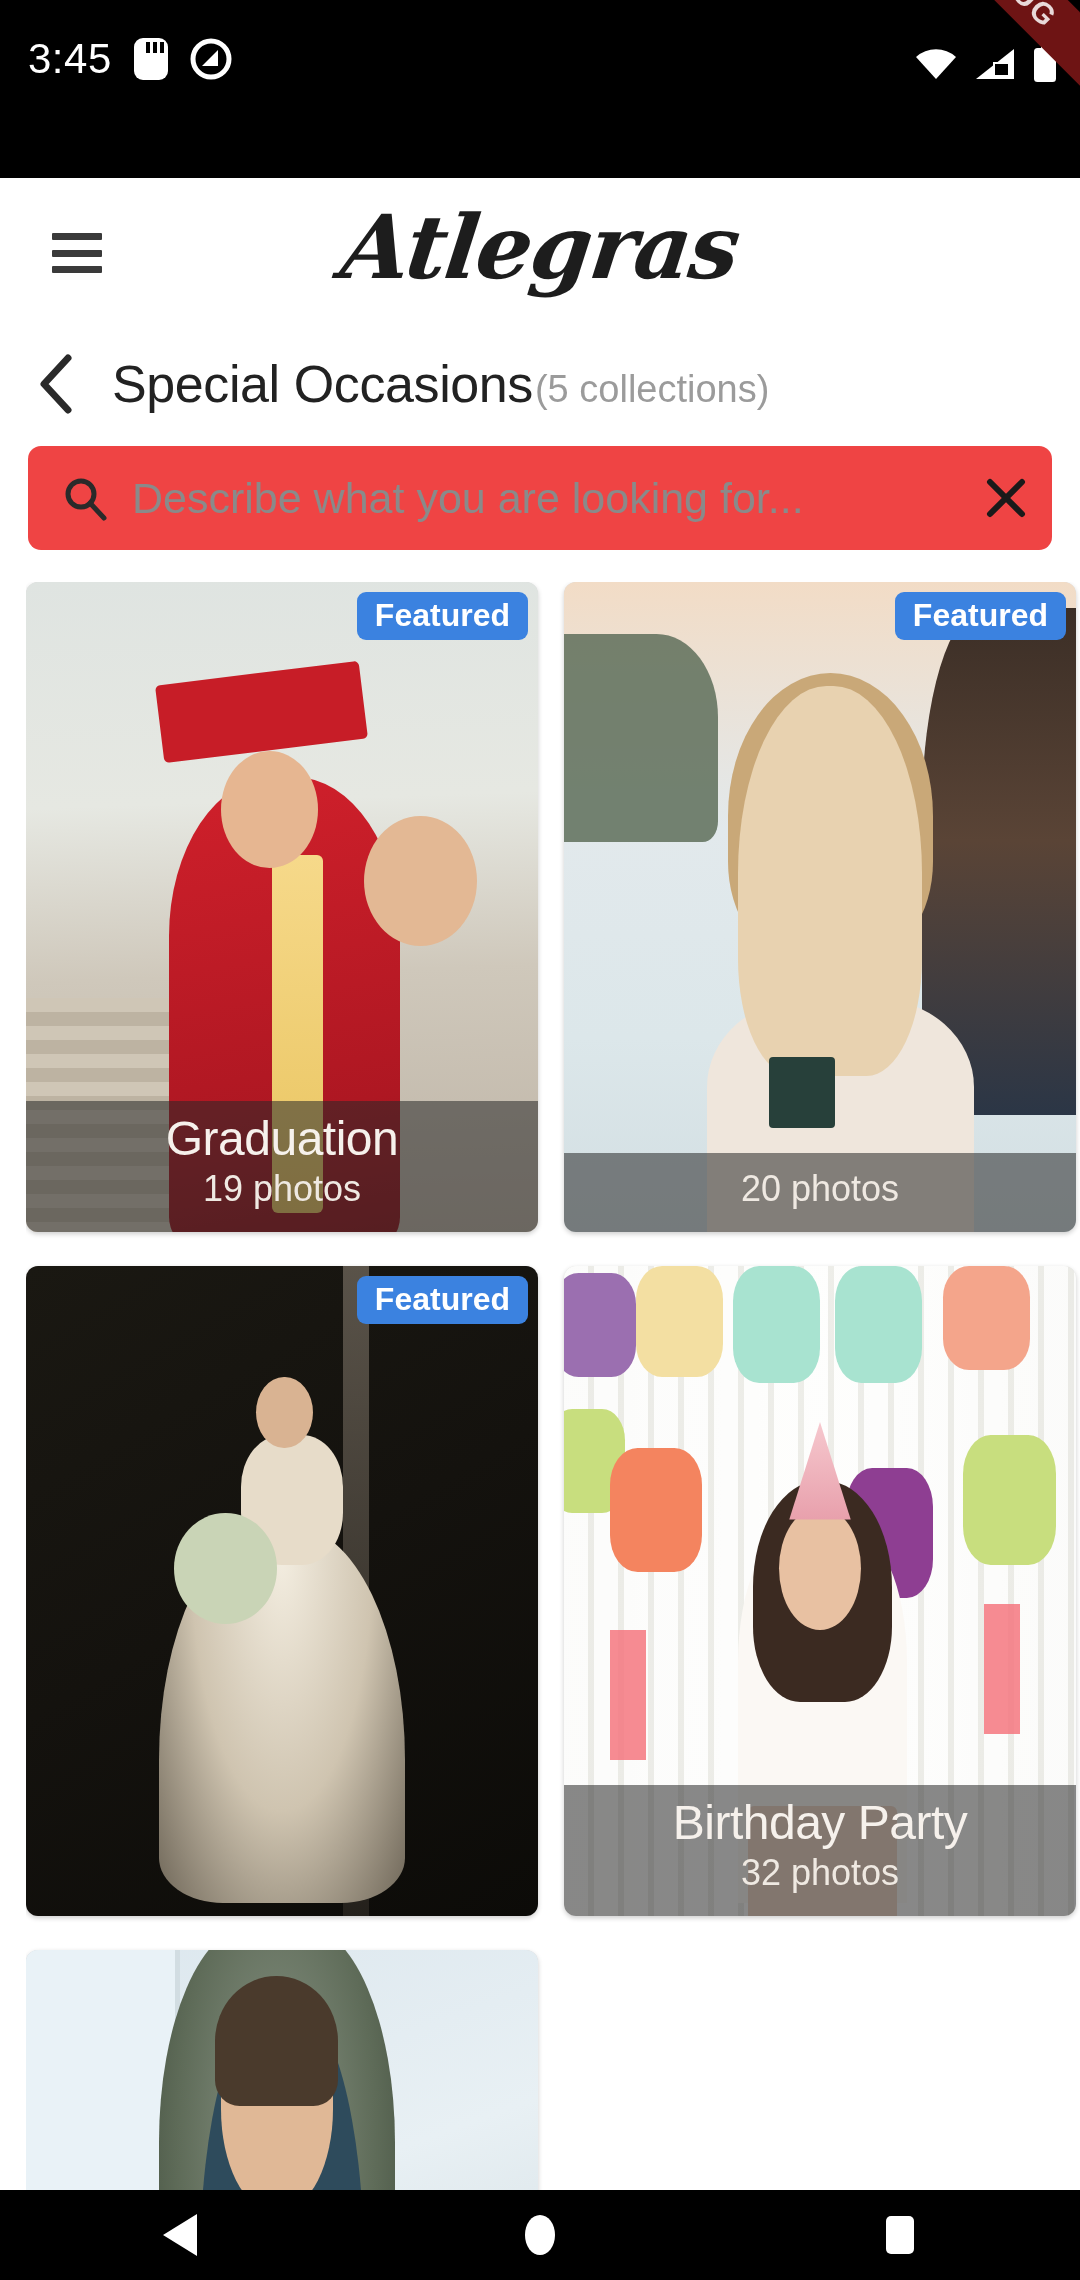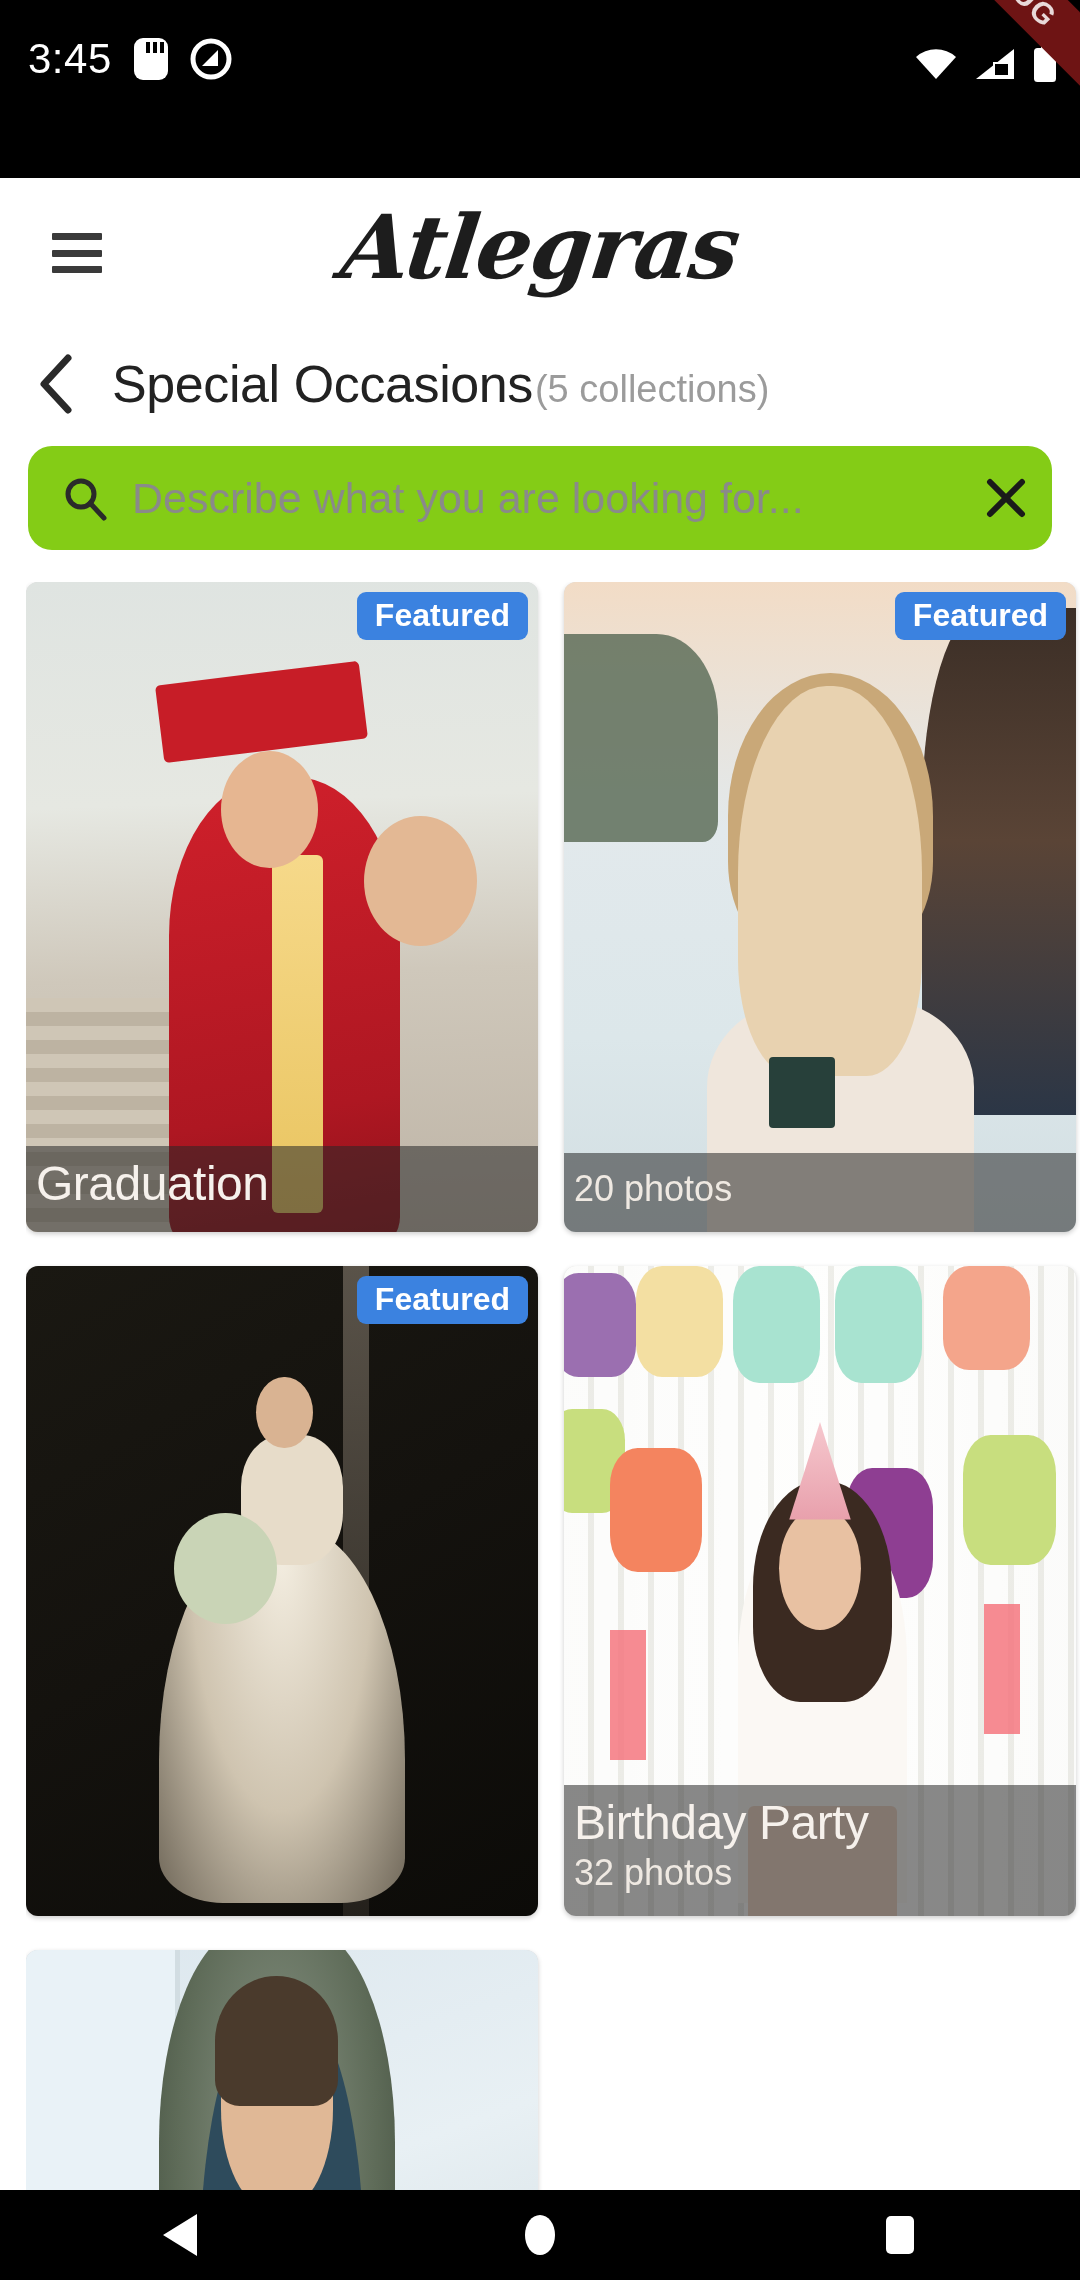--- a/index.html
+++ b/index.html
@@ -75,21 +75,21 @@
     display:flex; align-items:center; justify-content:center;
   }
   #title-text { display:flex; align-items:baseline; gap:2px; }
   #page-title { font-size:52px; color:#222; font-weight:normal; letter-spacing:-0.4px; }
   #collection-count { font-size:38px; color:#9B9B9B; }
 
   
   #search-bar {
     position:absolute; top:446px; left:28px;
     width:1024px; height:104px;
-    background:#84cc16; border-radius:24px;
+    background:#ef4444; border-radius:13px;
     display:flex; align-items:center;
   }
   #search-icon { margin-left:34px; flex:0 0 auto; }
   #search-input {
     flex:1 1 auto; border:none; outline:none; background:transparent;
     font-family:"Liberation Sans", sans-serif;
     font-size:43px; color:#1F1F1F;
     margin-left:24px; padding:0;
   }
   #search-input::placeholder { color:#8A8A8A; }
@@ -120,21 +120,21 @@
     background:#3B82E0; color:#ffffff;
     font-size:32px; font-weight:bold;
     padding:7px 18px 9px 18px;
     border-radius:9px;
     z-index:3; line-height:1;
   }
   .card-caption {
     position:absolute; left:0; right:0; bottom:0;
     background:rgba(40,40,40,0.55);
     padding:12px 10px 22px 10px;
-    text-align:left; z-index:2;
+    text-align:center; z-index:2;
   }
   .card-title {
     color:#F6F1EC; font-size:48px; font-weight:normal;
     line-height:1.08; letter-spacing:-0.5px;
   }
   .card-sub { color:#EFE9E2; font-size:36px; line-height:1.2; margin-top:2px; }
 
   
   .art-grad { background:linear-gradient(178deg,#dfe4e1 0%,#e6e8e2 34%,#cfc8bb 60%,#bdb3a5 100%); }
   .art-grad .gown {
@@ -355,20 +355,21 @@
         <div class="steps"></div>
           <div class="gown"></div>
           <div class="sash"></div>
         <div class="cap"></div>
           <div class="face"></div>
           <div class="hand"></div>
       </div>
       <div class="badge" style="background: rgb(59, 130, 224);">Featured</div>
       <div class="card-caption">
         <div class="card-title">Graduation</div>
+        <div class="card-sub">19 photos</div>
       </div>
     </div>
 
     <div class="card">
       <div class="card-art art-prop">
         <div class="shore"></div>
           <div class="man"></div>
           <div class="lace"></div>
         <div class="hair"></div>
           <div class="woman"></div>

